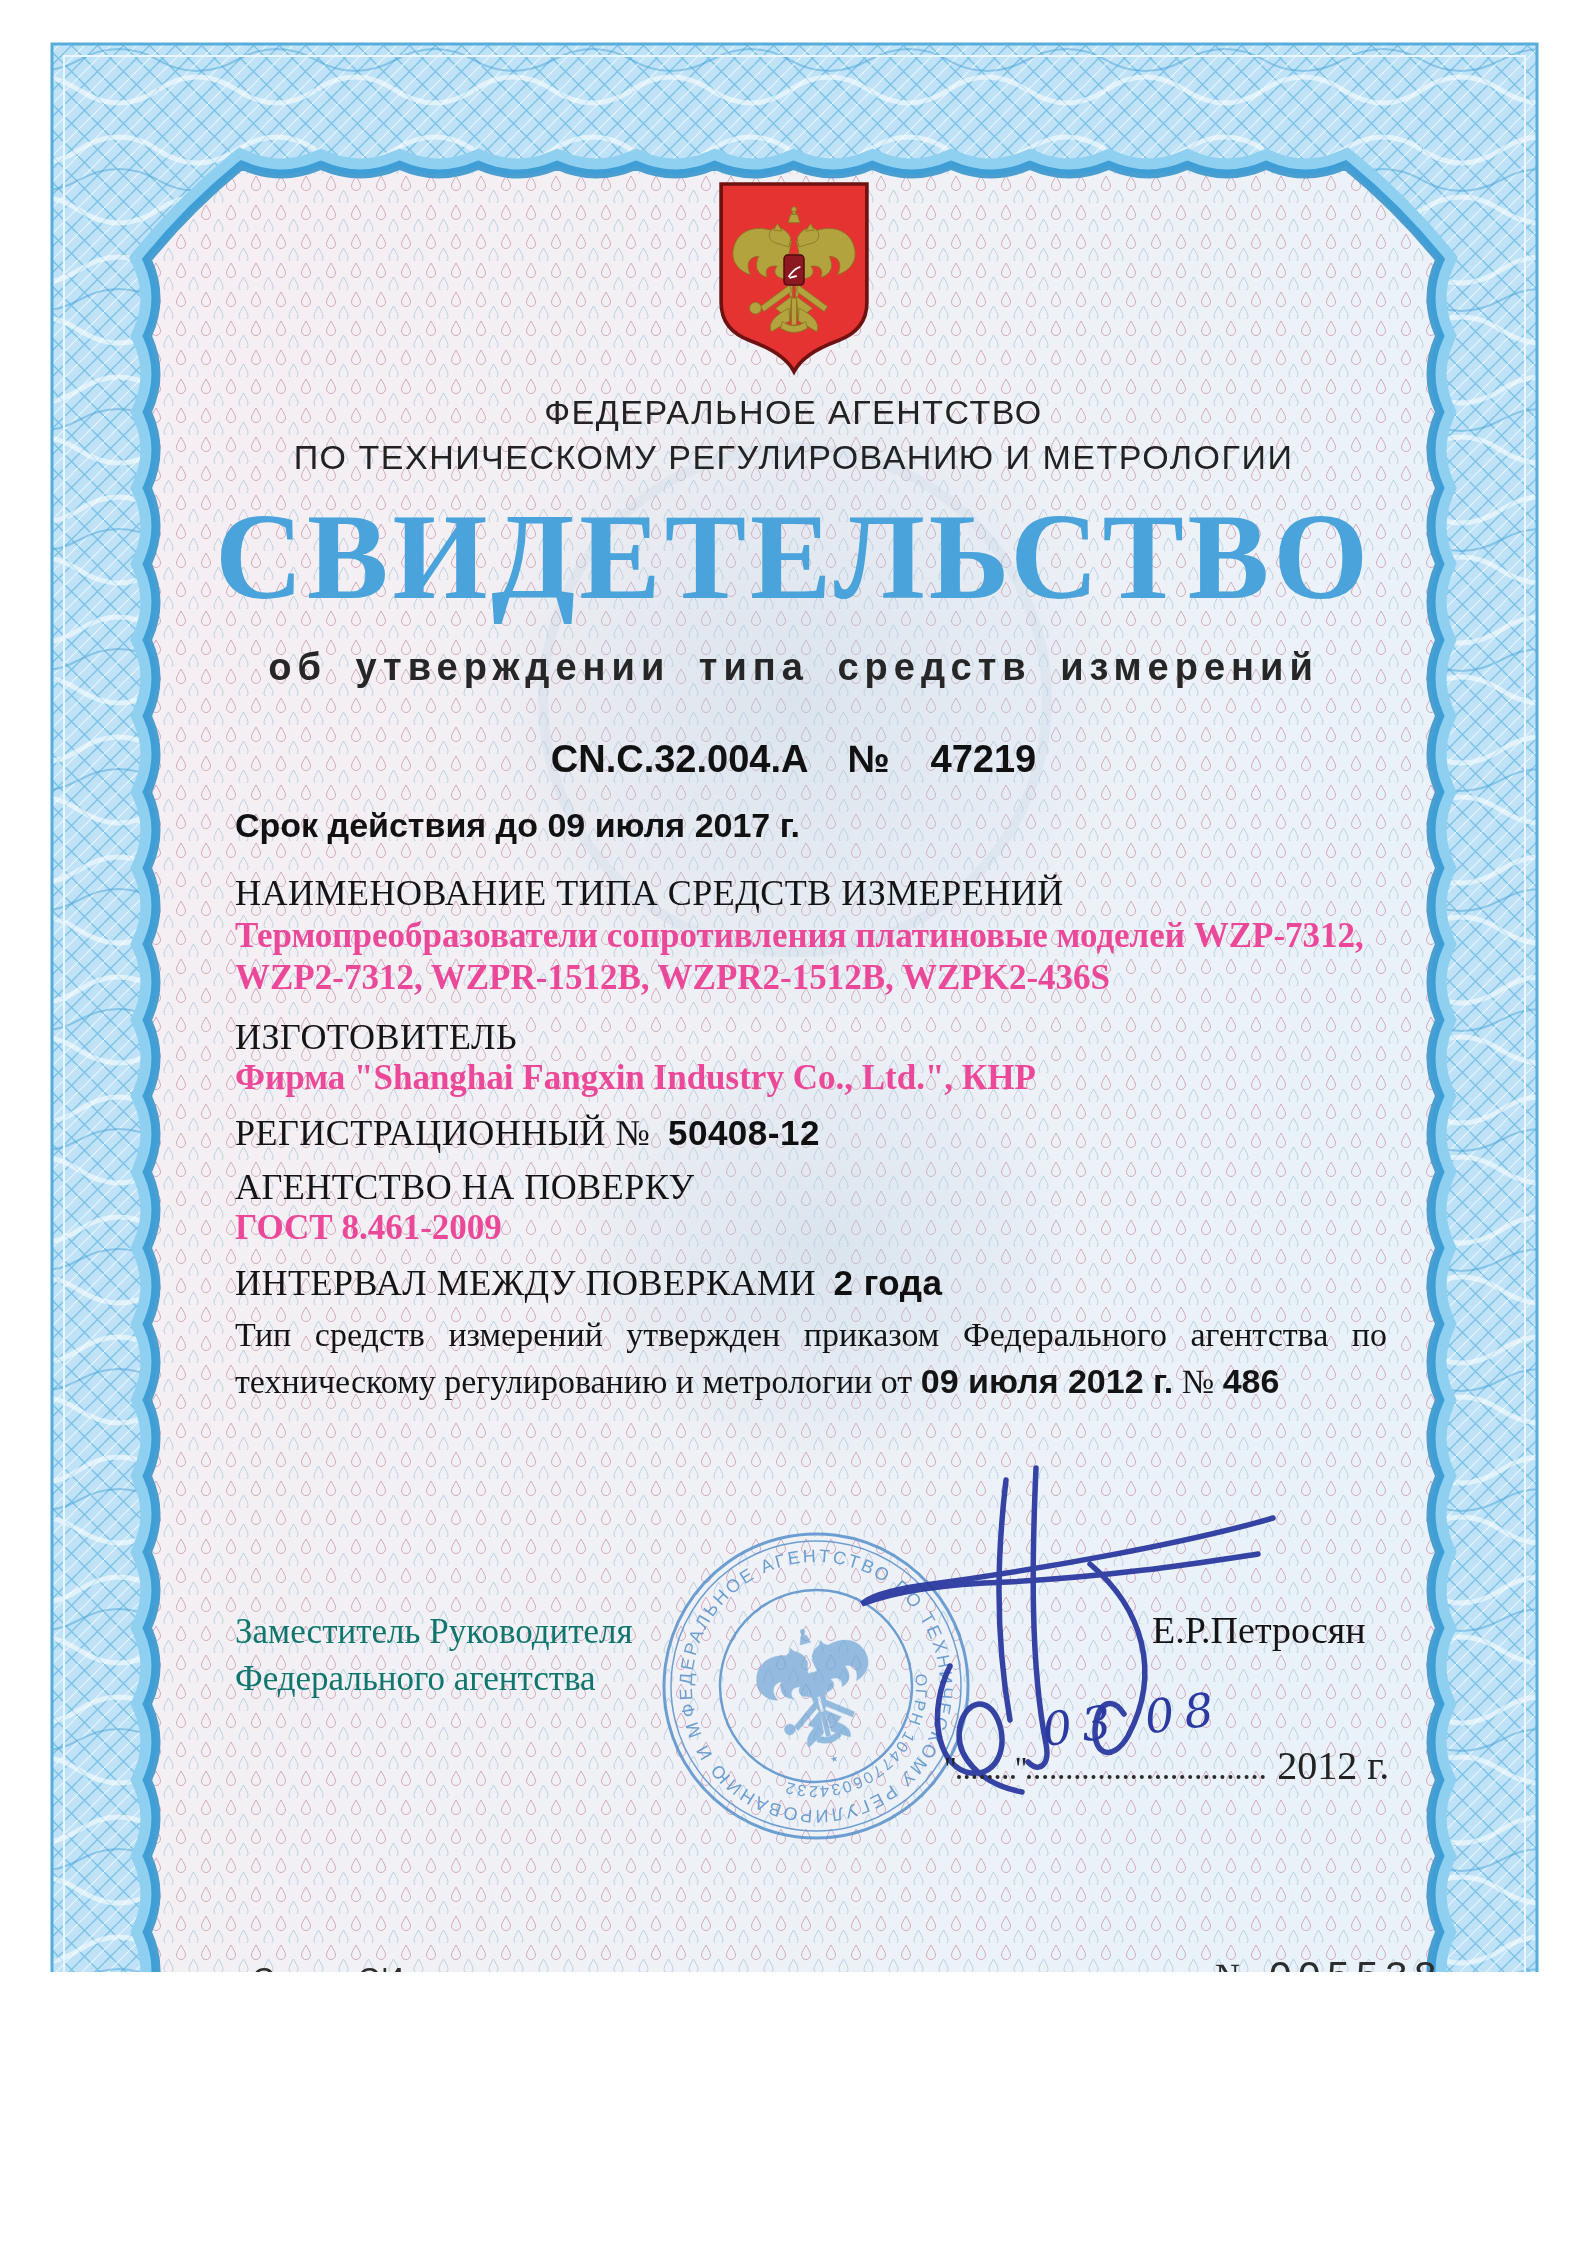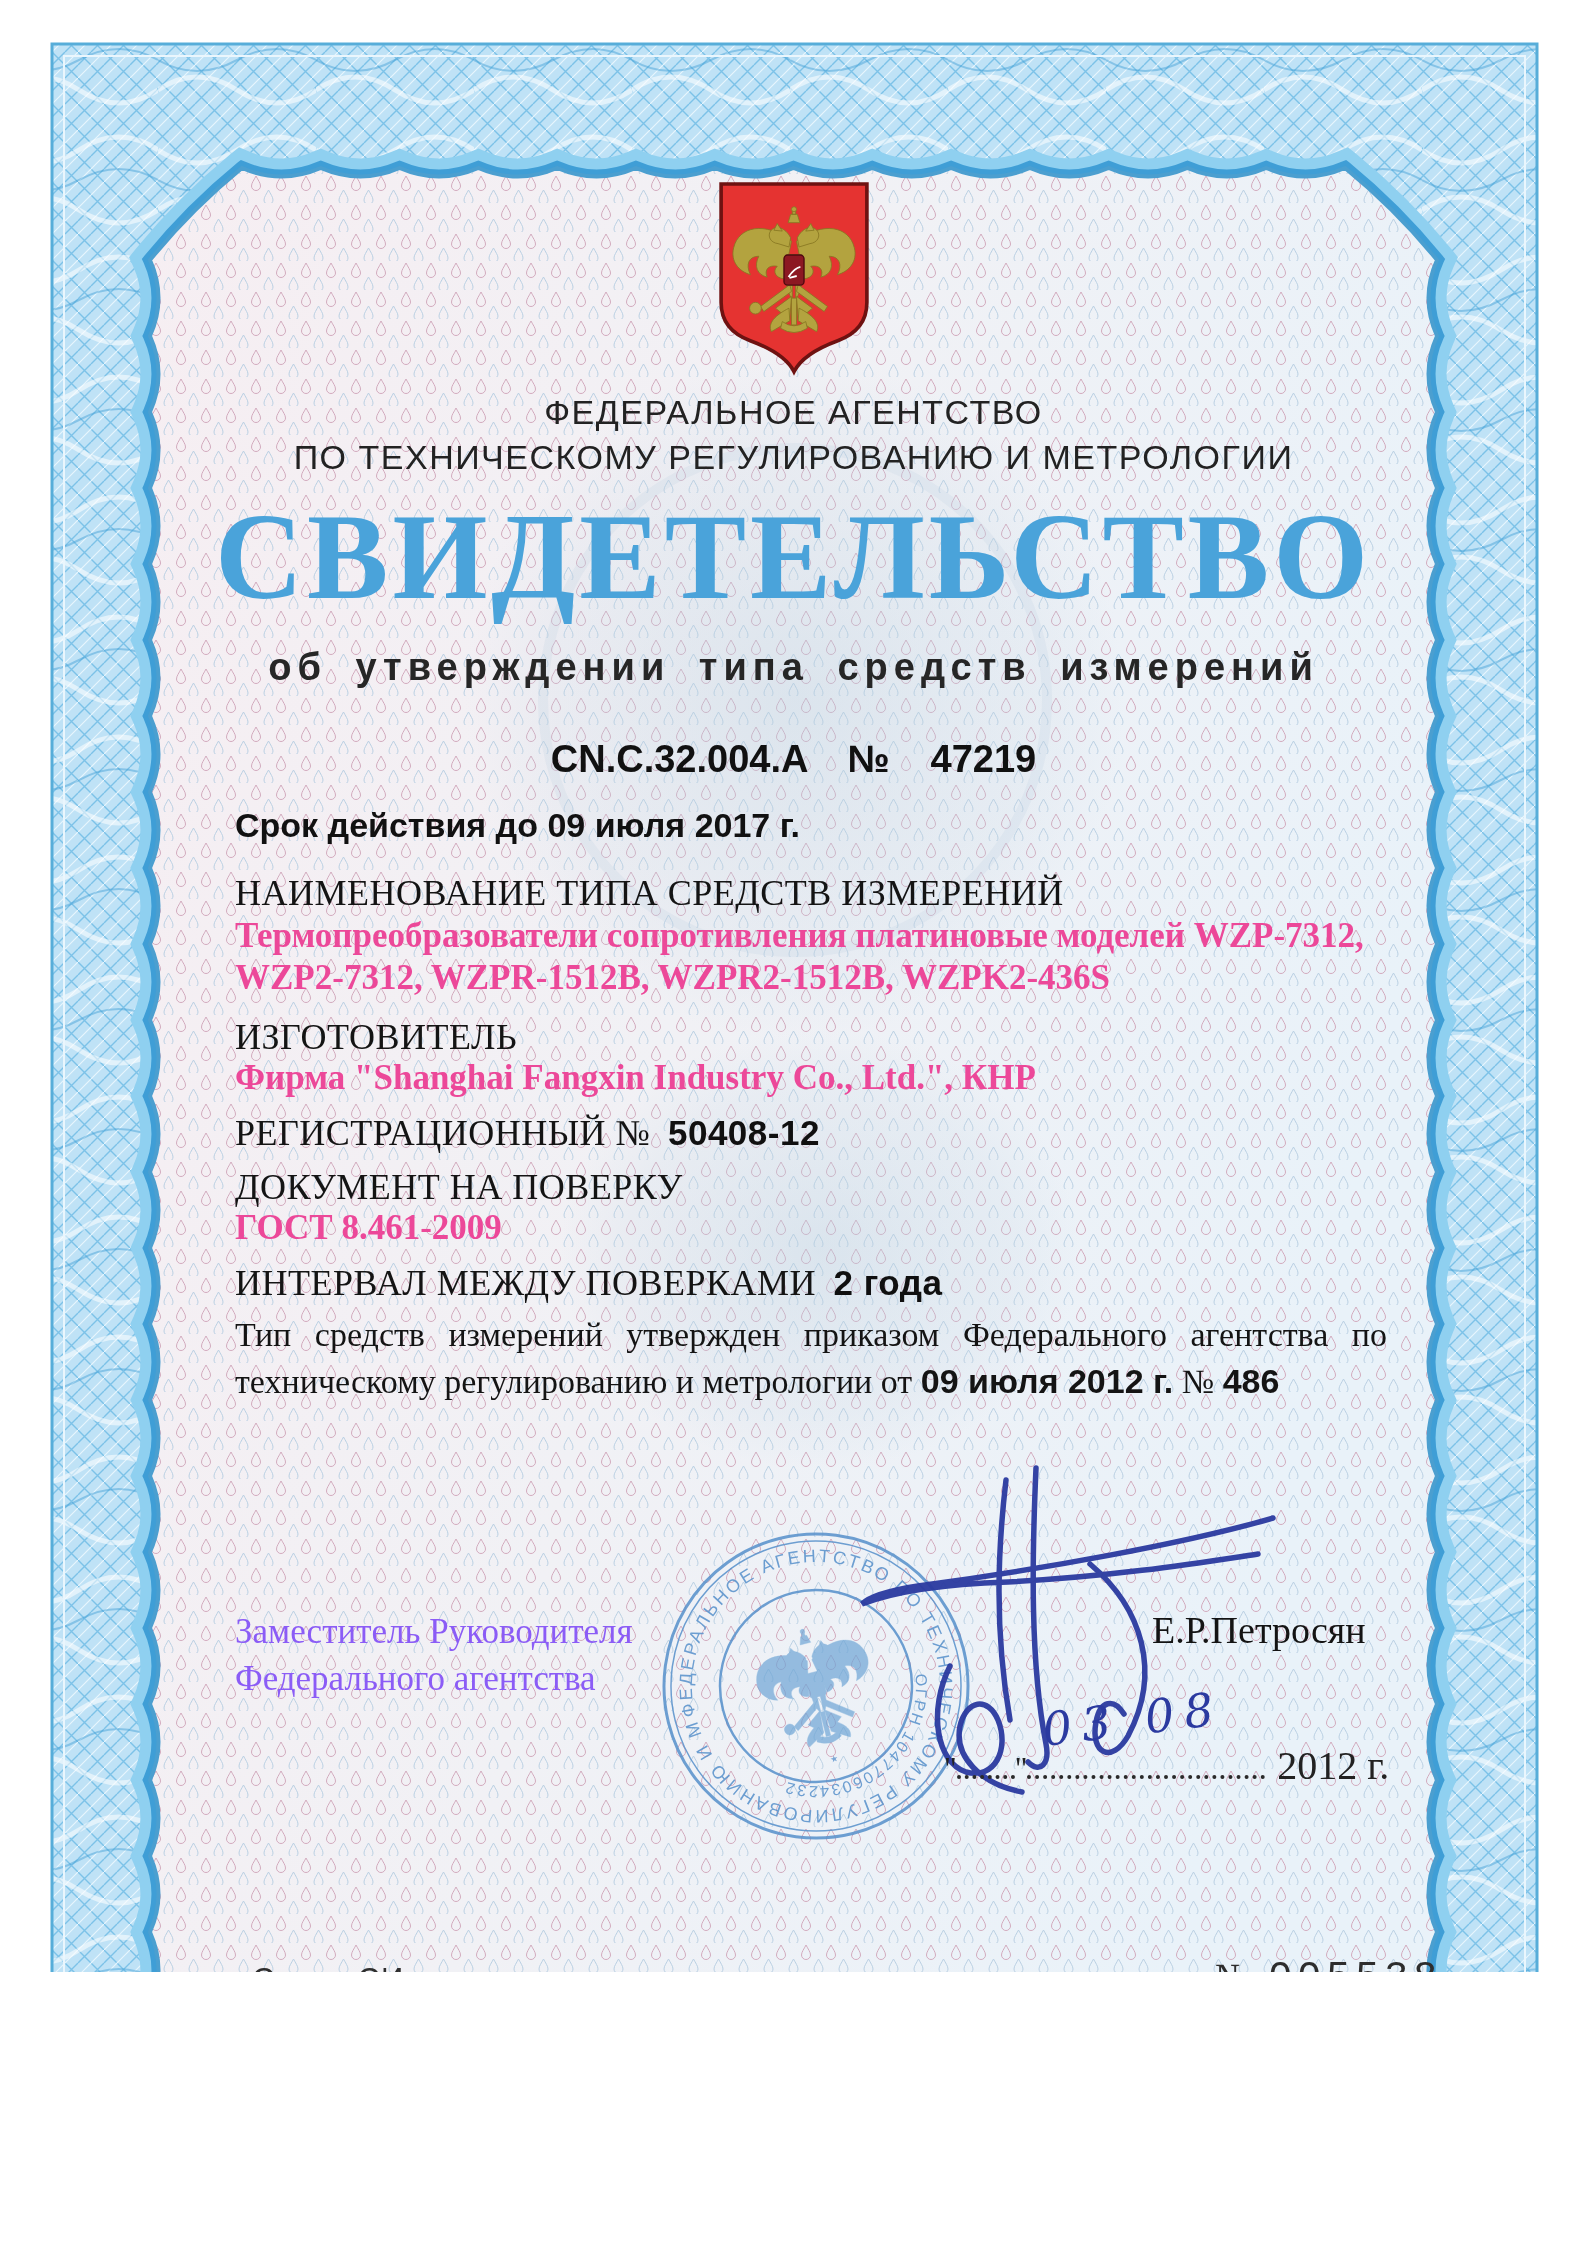--- a/index.html
+++ b/index.html
@@ -19,21 +19,21 @@
   .cert-num .gap{margin-left:30px;}
   .validity{left:235px;top:806px;font-family:"Liberation Sans",sans-serif;font-weight:bold;
             font-size:34px;color:#111;}
   .validity .gap{}
   .label-serif{left:235px;font-family:"Liberation Serif",serif;font-size:36px;letter-spacing:.5px;color:#141414;}
   .value-bold{left:235px;font-family:Liberation Serif, serif;font-weight:bold;font-size:35px;color:#ec4899;}
   .inline-val{font-family:"Liberation Sans",sans-serif;font-weight:bold;font-size:35px;color:#101010;margin-left:8px;}
   .para{left:235px;width:1152px;font-family:"Liberation Serif",serif;font-size:34px;line-height:46px;color:#141414;}
   .jline{text-align:justify;text-align-last:justify;}
   .bold-sans-inline{font-family:"Liberation Sans",sans-serif;font-weight:bold;font-size:34px;}
-  .sig-title{left:235px;top:1608px;font-family:"Liberation Serif",serif;font-size:35px;line-height:47px;color:#8b5cf6;}
+  .sig-title{left:235px;top:1608px;font-family:"Liberation Serif",serif;font-size:35px;line-height:47px;color:#0f766e;}
   .sig-name{left:1152px;top:1608px;font-family:"Liberation Serif",serif;font-size:38px;color:#141414;}
   .stamp-wrap{left:658px;top:1528px;width:316px;height:316px;opacity:.88;transform:rotate(-14deg);}
   .signature-wrap{left:858px;top:1458px;width:440px;height:350px;}
   .date-line{left:944px;top:1742px;font-family:"Liberation Serif",serif;font-size:31px;color:#222;white-space:nowrap;}
   .dots{display:inline-block;border-bottom:4px dotted #2a2a2a;height:30px;vertical-align:baseline;}
   .date-year{font-size:40px;margin-left:12px;}
   .handwritten{left:1042px;top:1692px;font-family:"DejaVu Serif",serif;font-style:italic;font-size:46px;
                letter-spacing:10px;color:#2b3aa0;transform:rotate(-7deg);}
   .series{left:252px;top:1962px;font-family:"Liberation Sans",sans-serif;font-size:31px;color:#2e2e2e;letter-spacing:1px;}
   .serial{left:1215px;top:1955px;color:#2d2d2d;white-space:nowrap;}
@@ -150,21 +150,21 @@
   <div class="abs value-bold" style="top:958px">WZP2-7312, WZPR-1512B, WZPR2-1512B, WZPK2-436S</div>
 
   <div class="abs label-serif" style="top:1016px">ИЗГОТОВИТЕЛЬ</div>
   <div class="abs value-bold" style="top:1058px">Фирма "Shanghai Fangxin Industry Co., Ltd.", КНР</div>
 
   <div class="abs label-serif" style="top:1112px">
     <span>РЕГИСТРАЦИОННЫЙ №</span>
     <span class="inline-val">50408-12</span>
   </div>
 
-  <div class="abs label-serif" style="top:1166px">ДОКУМЕНТ НА ПОВЕРКУ</div>
+  <div class="abs label-serif" style="top:1166px">АГЕНТСТВО НА ПОВЕРКУ</div>
   <div class="abs value-bold" style="top:1208px">ГОСТ 8.461-2009</div>
 
   <div class="abs label-serif" style="top:1262px">
     <span>ИНТЕРВАЛ МЕЖДУ ПОВЕРКАМИ</span>
     <span class="inline-val">2 года</span>
   </div>
 
   <div class="abs para" style="top:1312px">
     <div class="jline">Тип средств измерений утвержден приказом Федерального агентства по</div>
     <div>

